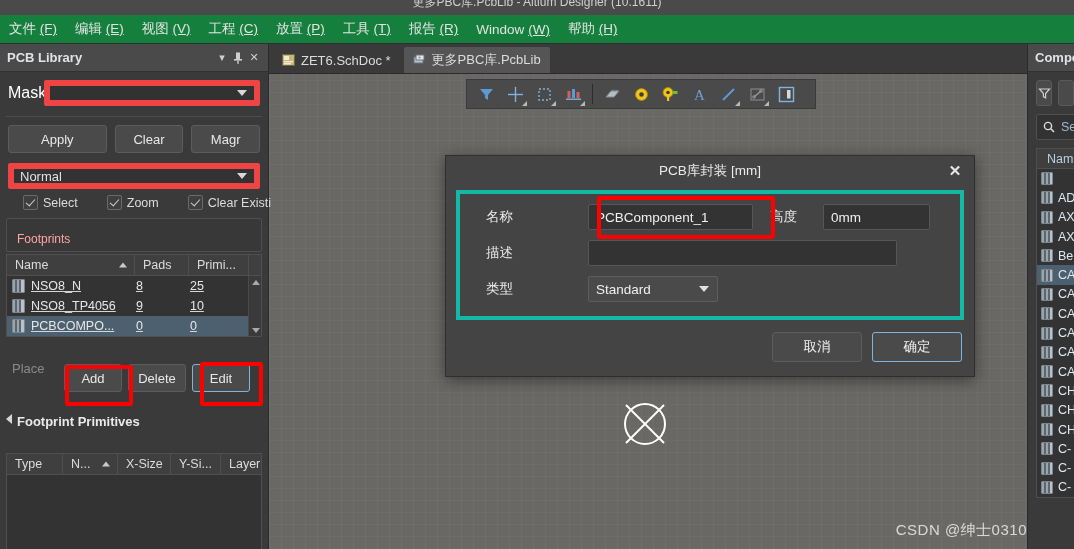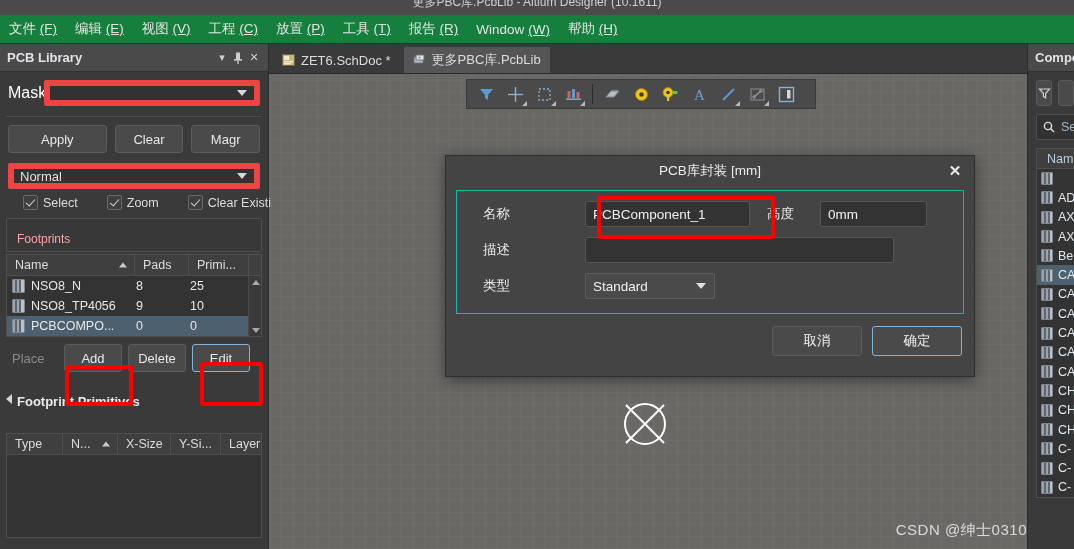--- a/index.html
+++ b/index.html
@@ -103,21 +103,21 @@
        border-right:1px solid #4f4f4f; height:100%; display:flex;
        align-items:center; position:relative; cursor:pointer; }
   .th.name{ width:128px; }
   .th.pads{ width:54px; }
   .th.prim{ width:60px; }
   .th.tail{ flex:1; border-right:none; }
   .sort-asc{ position:absolute; right:7px; top:50%; transform:translateY(-50%);
     width:0;height:0;border-left:4px solid transparent;
     border-right:4px solid transparent;border-bottom:5px solid #c9c9c9; }
 
-  .tbl-body{ position:relative; }
+  .tbl-body{ position:relative;text-decoration:underline; }
   .trow{ display:flex; height:20px; align-items:center; cursor:pointer; }
   .trow.sel{ background:#4d6070; }
   .chip-ico{
     width:13px; height:14px; margin:0 6px 0 5px; flex:none;
     background:linear-gradient(90deg,#9aa4ad 0 2px,#5d666e 2px 4px,#9aa4ad 4px 6px,
       #5d666e 6px 8px,#b9c2ca 8px 11px,#6d767e 11px 13px);
     border:1px solid #7d868e; border-radius:1px;
   }
   .tc{ font-size:12.5px; color:#e6e6e6; }
   .tc.name{ width:105px; overflow:hidden; white-space:nowrap; }
@@ -136,21 +136,21 @@
   .vs-dn{ position:absolute; bottom:0; }
   .vs-dn::after{ content:""; width:0;height:0;
     border-left:4px solid transparent;border-right:4px solid transparent;
     border-top:5px solid #a8a8a8; }
 
   .place-row{ display:flex; align-items:center; gap:6px; padding:7px 8px 0 12px; }
   .place-dim{ font-size:13px; color:#8a8a8a; width:46px; }
   .pbtn{
     background:#4a4a4a; border:1px solid #5c5c5c; border-radius:3px;
     color:#e8e8e8; font-size:13px; height:28px; width:58px;
-    display:flex; align-items:center; justify-content:center; cursor:pointer;
+    display:flex; align-items:center; justify-content:center; cursor:pointer;margin-top:20px;
   }
   .pbtn.focus{ border-color:#7fb4de; }
 
   .fp-prim-hdr{ display:flex; align-items:flex-start; padding:22px 0 4px 6px; }
   .fp-tri{ width:0;height:0;border-top:5px solid transparent;
     border-bottom:5px solid transparent;border-right:6px solid #d6d6d6;
     margin-right:5px; }
   .fp-title{ font-size:13px; font-weight:bold; color:#eaeaea; }
 
   .tbl2{ margin:20px 6px 0 6px; border:1px solid #4f4f4f; background:#333; height:105px; }
@@ -205,21 +205,21 @@
   .dlg-title{
     height:30px; display:flex; align-items:center; justify-content:center;
     font-size:13.5px; color:#eaeaea; position:relative;
   }
   .dlg-close{
     position:absolute; right:10px; top:6px; width:18px; height:18px;
     display:flex; align-items:center; justify-content:center;
     color:#e6e6e6; font-size:15px; cursor:pointer; font-weight:bold;
   }
   .dlg-body{
-    margin:4px 10px 0 10px; border:1px solid #14b8a6; background:#444;
+    margin:4px 10px 0 10px; border:4px solid #14b8a6; background:#444;
     padding:10px 8px 12px 8px;
   }
   .frow{ display:flex; align-items:center; margin-bottom:10px; }
   .flabel{ width:120px; font-size:13.5px; color:#eaeaea; padding-left:18px; }
   .finput{
     background:#333333; border:1px solid #565656; border-radius:2px;
     height:26px; display:flex; align-items:center; padding:0 7px;
     font-size:13.5px; color:#f0f0f0;
   }
   .finput.name{ width:165px; }

